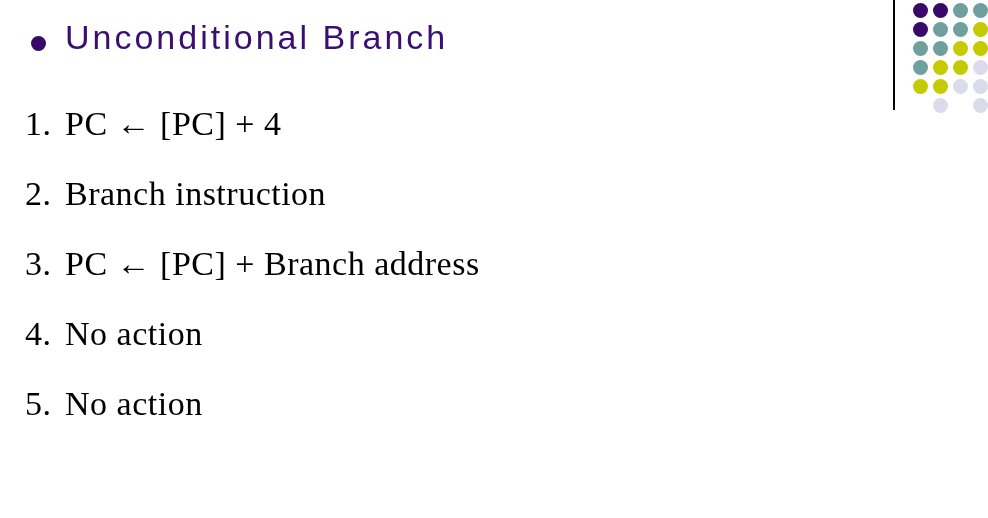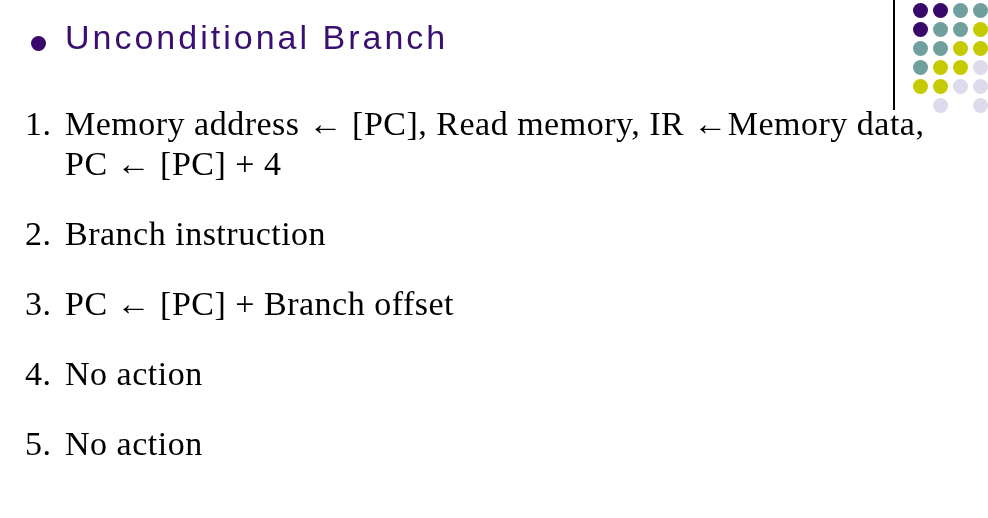--- a/index.html
+++ b/index.html
@@ -78,34 +78,33 @@
 
 <div class="title-bullet" style="background: rgb(56, 9, 107);"></div>
 <div class="title-row">
   <span class="title-text" style="color: rgb(58, 15, 115);">Unconditional Branch</span>
 </div>
 
 <div class="steps">
   <div class="step">
     <span class="step-number">1.</span>
     <div>
-      <div class="step-line">Memory address ← [PC], Read memory, IR ←Memory data,</div>
       <div class="step-line">PC ← [PC] + 4</div>
     </div>
   </div>
   <div class="step">
     <span class="step-number">2.</span>
     <div>
       <div class="step-line">Branch instruction</div>
     </div>
   </div>
   <div class="step">
     <span class="step-number">3.</span>
     <div>
-      <div class="step-line">PC ← [PC] + Branch offset</div>
+      <div class="step-line">PC ← [PC] + Branch address</div>
     </div>
   </div>
   <div class="step">
     <span class="step-number">4.</span>
     <div>
       <div class="step-line">No action</div>
     </div>
   </div>
   <div class="step">
     <span class="step-number">5.</span>

